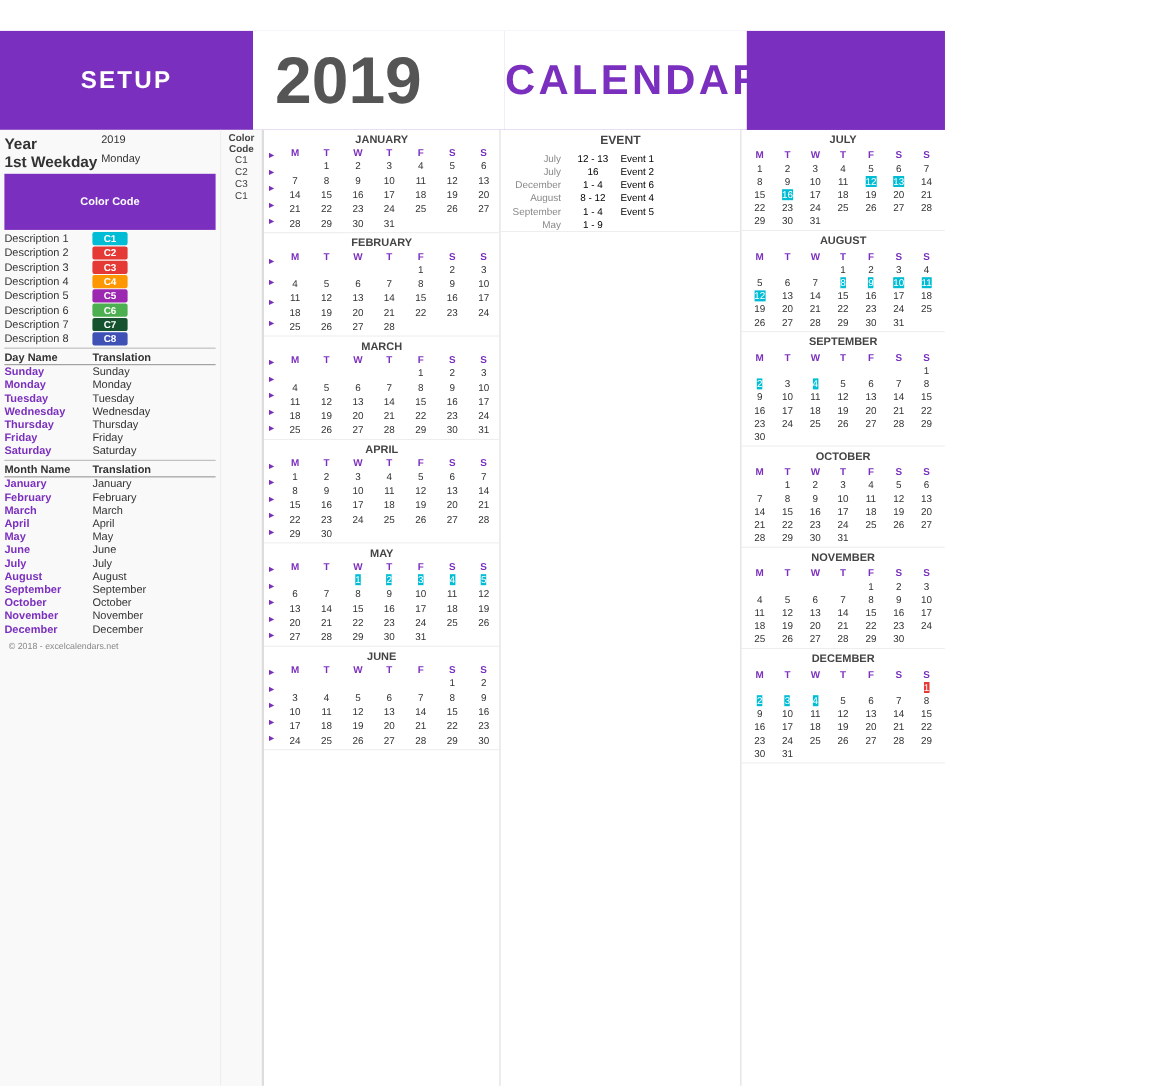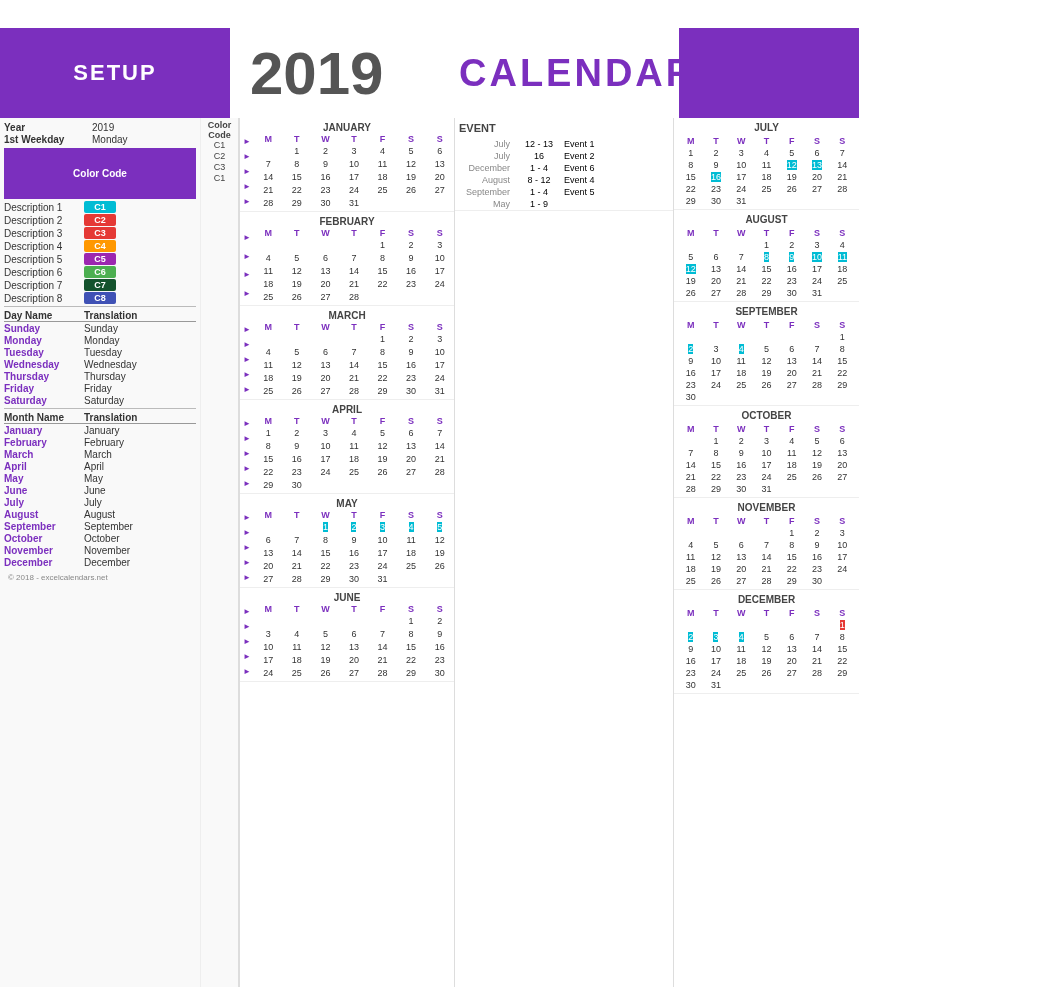--- a/index.html
+++ b/index.html
@@ -152,21 +152,21 @@
       height: 13px;
     }
 
     .hlt-cyan { background: #00bcd4; color: #fff; }
     .hlt-red { background: #e53935; color: #fff; }
 
     .evt-section {
       border-bottom: 1px solid #eee;
     }
     .evt-title {
-      text-align: left;
+      text-align: center;
       font-weight: bold;
       font-size: 11px;
       padding: 4px;
       color: #444;
     }
     .evt-row {
       display: flex;
       font-size: 9px;
       padding: 1px 4px;
       align-items: center;
@@ -190,21 +190,21 @@
 
     .footer-bar {
       font-size: 8px;
       color: #888;
       padding: 1px 4px;
     }
 
     .sep { border-top: 1px solid #bbb; margin: 2px 0; }
 
     .sb-top-row { display: flex; margin-bottom: 1px; }
-    .sb-key { font-weight: bold; color: #333; font-size: 10px; width: 88px; }
+    .sb-key { font-weight: bold; color: #333; font-size: 14px; width: 88px; }
     .sb-val { color: #333; font-size: 10px; }
 
     .color-code-hdr {
       background: #7b2fbe;
       color: #fff;
       text-align: center;
       font-size: 10px;
       font-weight: bold;
       padding: 20px 0;
       margin: 3px 0 2px 0;

